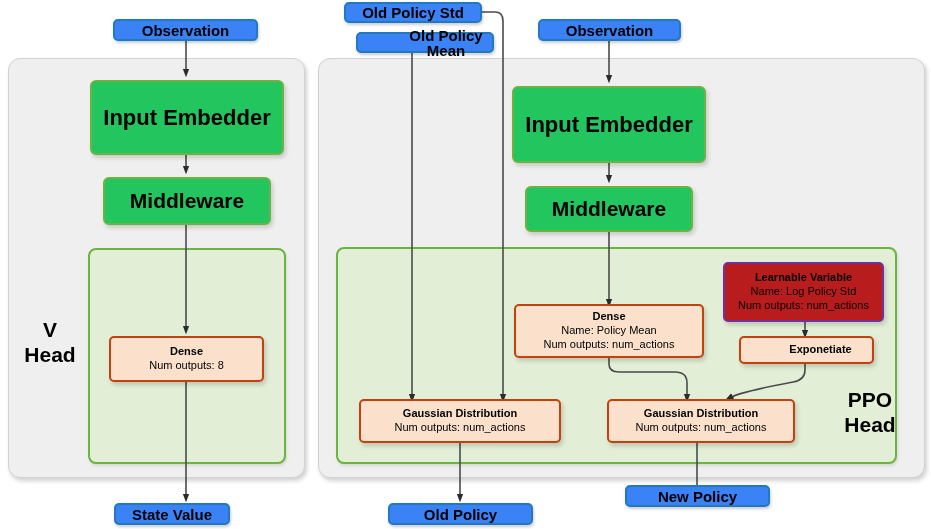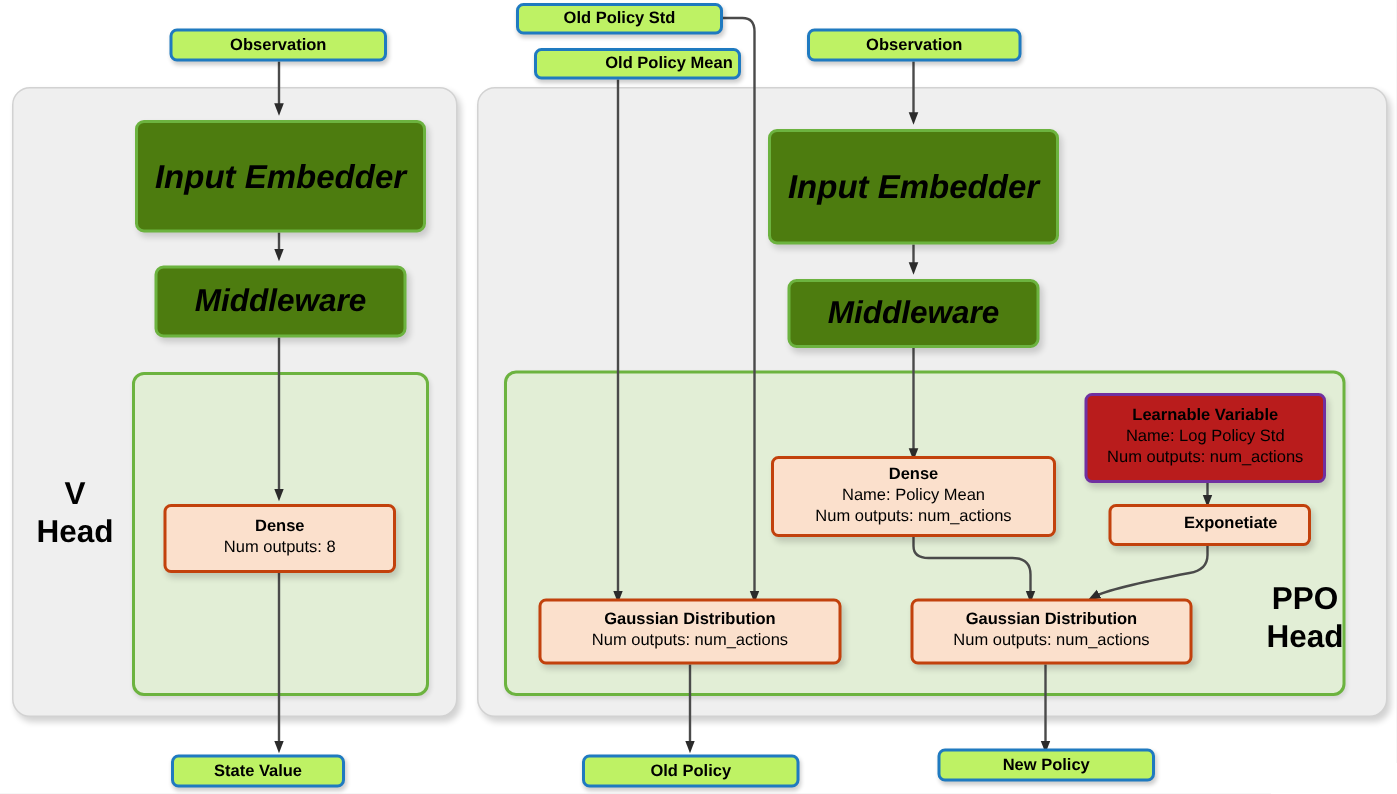--- a/index.html
+++ b/index.html
@@ -24,27 +24,26 @@
   }
   
   .group-green{
     background:#e2eed6;
     border:2px solid #6cb33f;
     border-radius:8px;
     box-shadow:1px 2px 3px rgba(0,0,0,0.10);
   }
   
   .block-green{
-    background:#4d7c0f;
+    background:#22c55e;
     border:2px solid #6cb33f;
     border-radius:6px;
     box-shadow:2px 3px 4px rgba(0,0,0,0.16);
     font-weight:bold;
     color:#000;
-    font-style:italic;
   }
   
   .block-orange{
     background:#fbe0cc;
     border:2px solid #c2410c;
     border-radius:5px;
     box-shadow:2px 3px 4px rgba(0,0,0,0.16);
     color:#000;
     line-height:1.25;
   }
@@ -52,26 +51,26 @@
   .block-purple{
     background:#b91c1c;
     border:2px solid #7030a0;
     border-radius:5px;
     box-shadow:2px 3px 4px rgba(0,0,0,0.16);
     color:#000;
     line-height:1.25;
   }
   
   .block-blue{
-    background:#bef264;
+    background:#3b82f6;
     border:2px solid #1f7ac0;
     border-radius:5px;
     box-shadow:1px 2px 3px rgba(0,0,0,0.20);
     color:#000;
-    font-size:11px;
+    font-size:15px;
     font-weight:bold;
     line-height:1;
   }
   .title{font-weight:bold;font-size:11px;}
   .sub{font-size:11px;}
   .head-label{
     position:absolute;text-align:center;font-weight:bold;font-size:21px;
     color:#000;line-height:1.18;
   }
   svg.wires{position:absolute;left:0;top:0;width:931px;height:529px;
@@ -201,17 +200,17 @@
   </div>
 
   <div class="node block-blue" style="left:114px;top:503px;width:116px;height:22px;">
     <span>State Value</span>
   </div>
 
   <div class="node block-blue" style="left:388px;top:503px;width:145px;height:22px;">
     <span>Old Policy</span>
   </div>
 
-  <div class="node block-blue" style="left:625px;top:499px;width:145px;height:22px;">
+  <div class="node block-blue" style="left:625px;top:485px;width:145px;height:22px;">
     <span>New Policy</span>
   </div>
 
 </div>
 
 </body></html>

